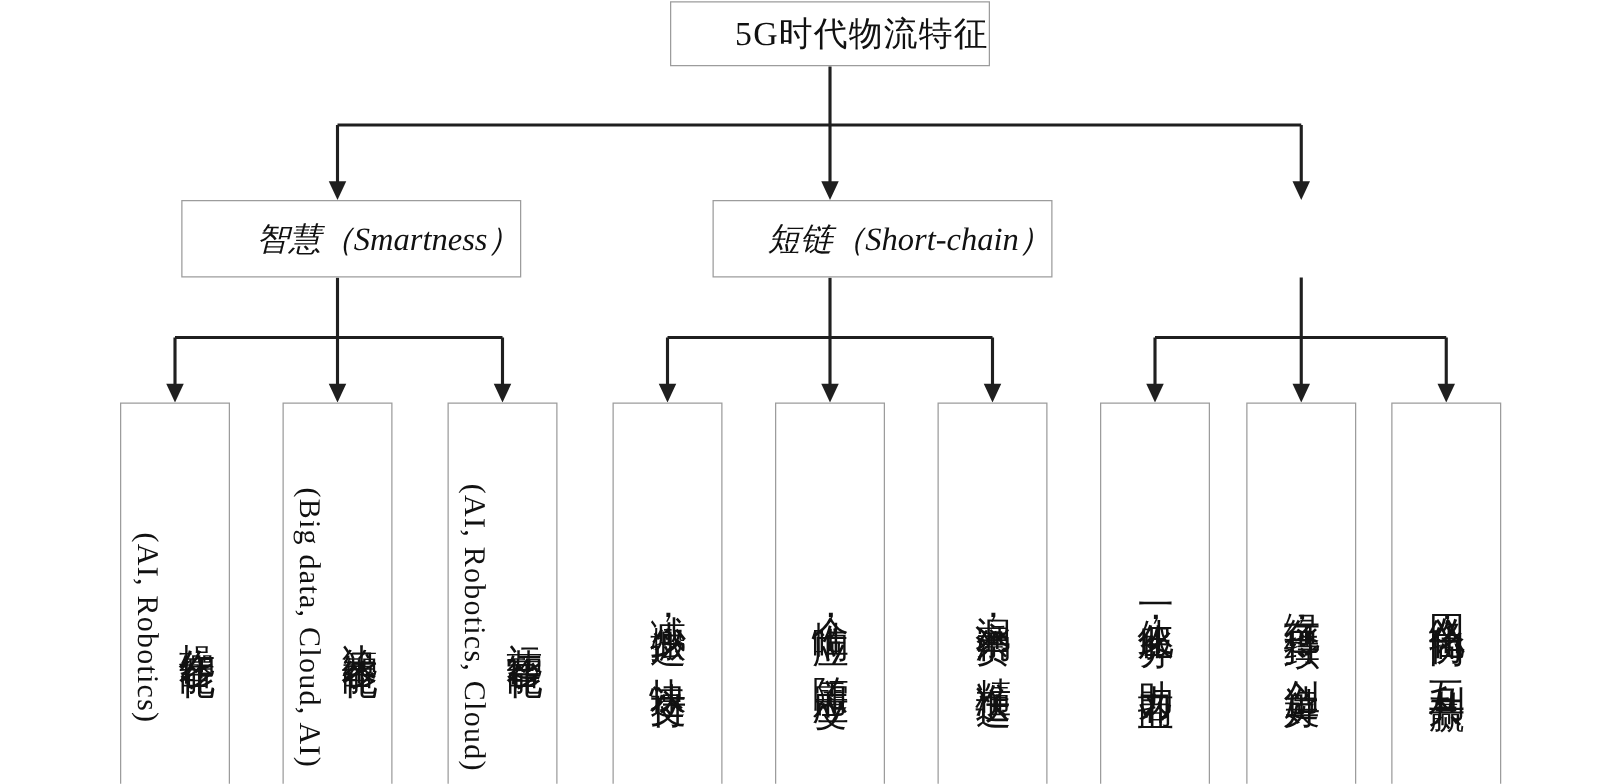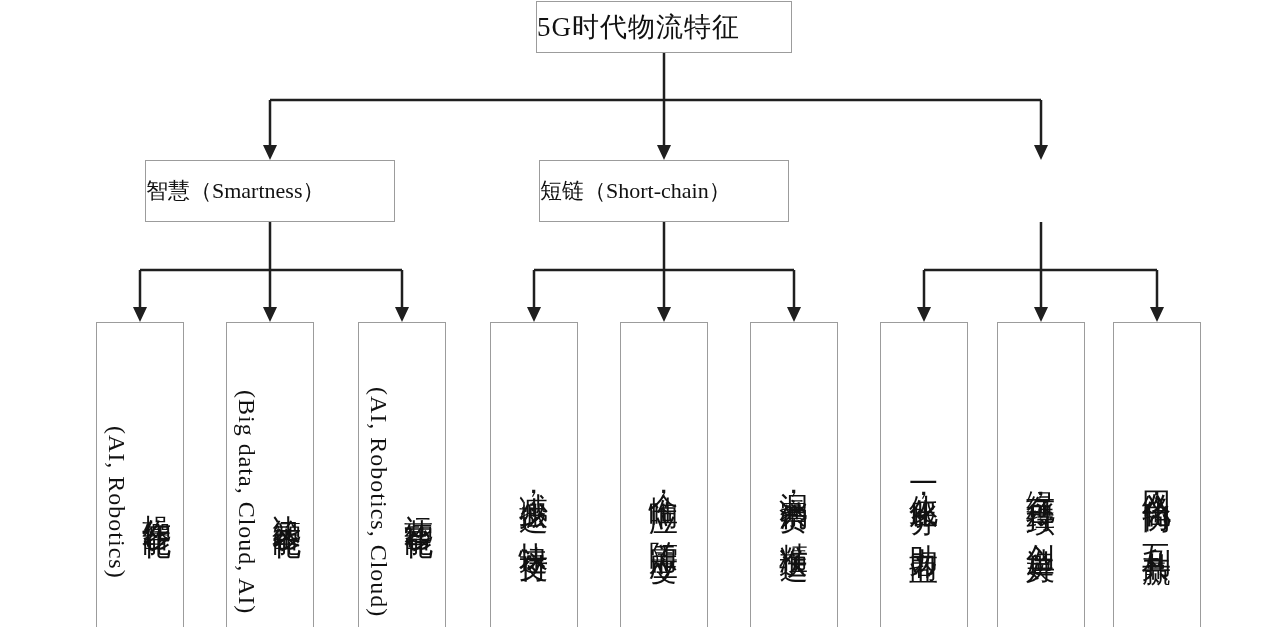--- a/index.html
+++ b/index.html
@@ -5,24 +5,24 @@
   html,body{margin:0;padding:0;background:#ffffff;}
   body{
     width:1283px;height:627px;overflow:hidden;
     font-family:"Liberation Serif","DejaVu Serif",serif;
     color:#111111;
   }
   .canvas{position:relative;width:1283px;height:627px;background:#ffffff;}
   .connector-svg{position:absolute;left:0;top:0;width:1283px;height:627px;}
   .box{
     position:absolute;background:#ffffff;border:1px solid #9c9c9c;
-    box-sizing:border-box;display:flex;align-items:center;justify-content:flex-start;
+    box-sizing:border-box;display:flex;align-items:center;justify-content:flex-end;
   }
   .root{left:536px;top:1px;width:256px;height:52px;font-size:27px;letter-spacing:1px;}
-  .branch{top:160px;width:250px;height:62px;font-size:22px;white-space:nowrap;}
+  .branch{top:160px;width:272px;height:62px;font-size:26px;white-space:nowrap;font-style:italic;}
   .leaf{top:322px;width:88px;height:360px;justify-content:center;}
   .vtext{
     writing-mode:vertical-rl;text-orientation:mixed;height:100%;
   }
   .zh,.en{display:block;height:100%;text-align:center;}
   .zh{font-size:29px;letter-spacing:4px;}
   .en{font-size:24px;letter-spacing:1px;margin-right:7px;}
   .shaft{stroke:#1f1f1f;stroke-width:2.5;fill:none;}
   .arrowhead{fill:#1f1f1f;stroke:none;}
 </style>
@@ -54,21 +54,21 @@
     <polygon class="arrowhead" points="1150,307 1164,307 1157,322"></polygon>
   </svg>
 
   <div class="box root">
     <span>5G时代物流特征</span>
   </div>
 
   <div class="box branch" style="left:145px">
     <span>智慧（Smartness）</span>
   </div>
-  <div class="box branch" style="left:539px">
+  <div class="box branch" style="left:570px">
     <span>短链（Short-chain）</span>
   </div>
 
   <div class="box leaf" style="left:96px">
     <div class="vtext">
       <span class="zh">操作智能化</span>
       <span class="en">(AI, Robotics)</span>
     </div>
   </div>
   <div class="box leaf" style="left:226px">

